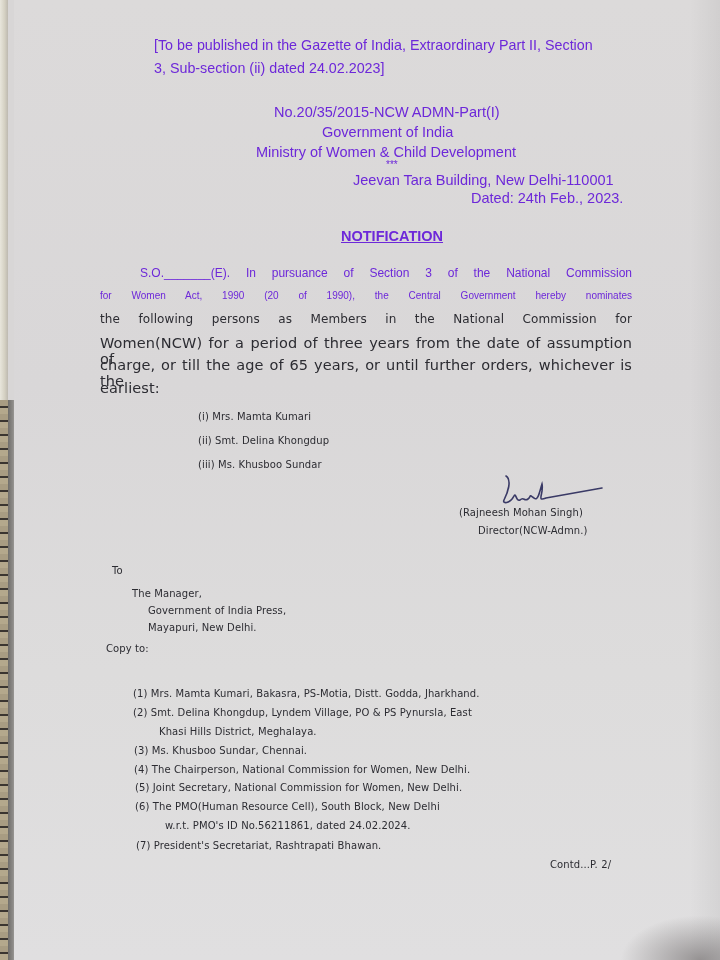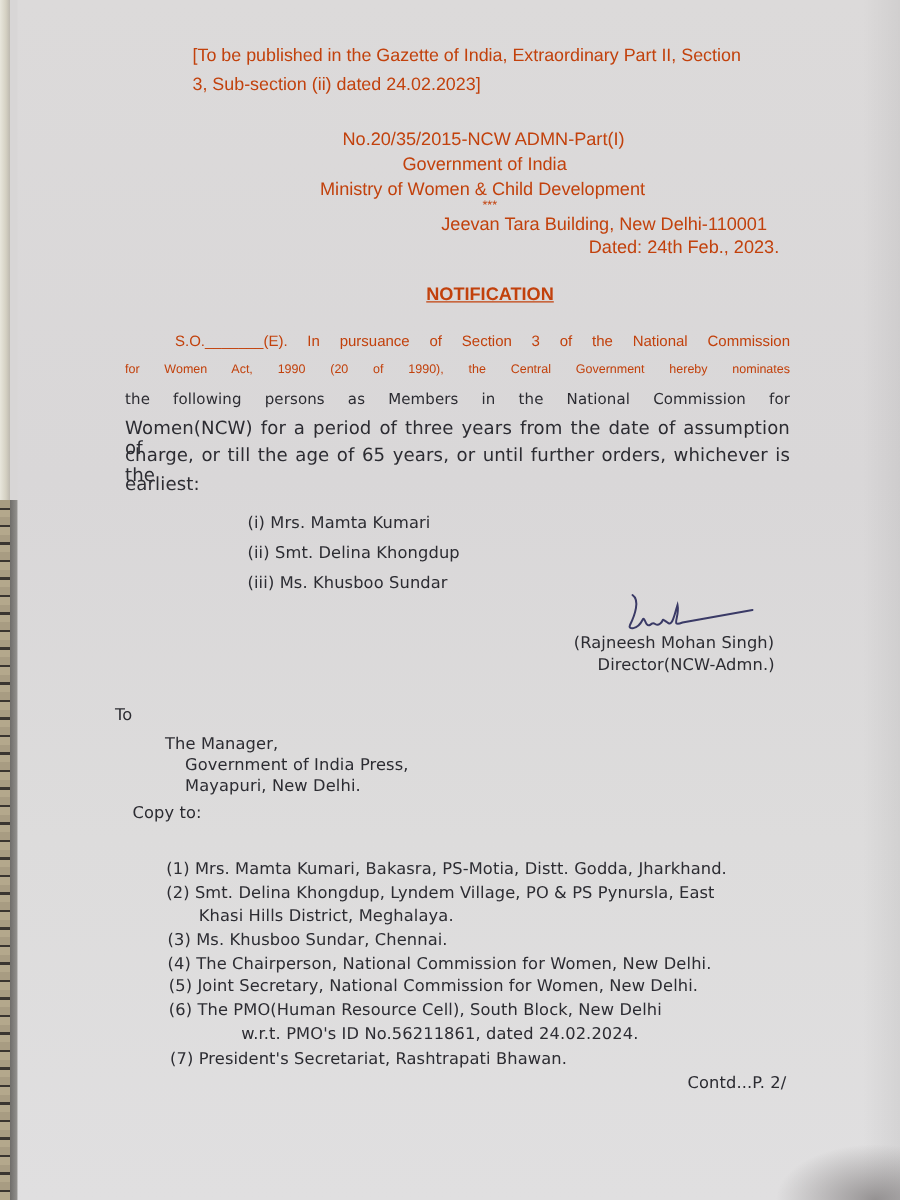--- a/index.html
+++ b/index.html
@@ -27,22 +27,22 @@
     }
     .page-right-shade {
       position:absolute; right:0; top:0; width:30px; height:960px;
       background:linear-gradient(90deg,rgba(0,0,0,0),rgba(0,0,0,0.05));
     }
     .thumb-shadow {
       position:absolute; right:0; top:915px; width:100px; height:45px;
       background:radial-gradient(ellipse at 80% 100%, rgba(90,85,85,0.55), rgba(90,85,85,0) 70%);
     }
     .t { position:absolute; white-space:nowrap; }
-    .arial { font-family:"Liberation Sans", sans-serif; font-size:14.5px; color:#c2410c; }
-    .verd { font-family:"DejaVu Sans", sans-serif; font-size:13px; color:#2c2c32; letter-spacing:0.1px; }
+    .arial { font-family:"Liberation Sans", sans-serif; font-size:14.5px; color:#6d28d9; }
+    .verd { font-family:"DejaVu Sans", sans-serif; font-size:10px; color:#2c2c32; letter-spacing:0.1px; }
     .just { white-space:normal; text-align:justify; text-align-last:justify; }
     .bold-u { font-weight:bold; text-decoration:underline; }
     .sig {
       position:absolute; left:498px; top:472px; width:110px; height:36px;
     }
   </style>
 </head>
 <body>
 
 <div class="edge"></div>
@@ -77,29 +77,29 @@
 <div class="t verd" style="left:198px; top:435px;">(ii) Smt. Delina Khongdup</div>
 <div class="t verd" style="left:198px; top:459px;">(iii) Ms. Khusboo Sundar</div>
 
 <svg class="sig" viewBox="0 0 110 36">
   <path d="M8 4 C 14 8, 10 20, 6 28 C 4 32, 12 32, 16 24 C 18 20, 18 30, 22 28 C 26 24, 26 30, 30 27 C 34 24, 30 22, 36 26 C 40 30, 42 18, 44 12 C 46 22, 38 30, 48 26 L 104 16" fill="none" stroke="#3a3a66" stroke-width="1.6" stroke-linecap="round"></path>
 </svg>
 
 <div class="t verd" style="left:459px; top:507px;">(Rajneesh Mohan Singh)</div>
 <div class="t verd" style="left:478px; top:525px;">Director(NCW-Admn.)</div>
 
-<div class="t verd" style="left:92px; top:565px;">To</div>
+<div class="t verd" style="left:112px; top:565px;">To</div>
 <div class="t verd" style="left:132px; top:588px;">The Manager,</div>
 <div class="t verd" style="left:148px; top:605px;">Government of India Press,</div>
 <div class="t verd" style="left:148px; top:622px;">Mayapuri, New Delhi.</div>
 
 <div class="t verd" style="left:106px; top:632px;margin-top:11px;">Copy to:</div>
 <div class="t verd" style="left:133px; top:688px;">(1) Mrs. Mamta Kumari, Bakasra, PS-Motia, Distt. Godda, Jharkhand.</div>
 <div class="t verd" style="left:133px; top:707px;">(2) Smt. Delina Khongdup, Lyndem Village, PO &amp; PS Pynursla, East</div>
 <div class="t verd" style="left:159px; top:726px;">Khasi Hills District, Meghalaya.</div>
 <div class="t verd" style="left:134px; top:745px;">(3) Ms. Khusboo Sundar, Chennai.</div>
 <div class="t verd" style="left:134px; top:764px;">(4) The Chairperson, National Commission for Women, New Delhi.</div>
 <div class="t verd" style="left:135px; top:782px;">(5) Joint Secretary, National Commission for Women, New Delhi.</div>
 <div class="t verd" style="left:135px; top:801px;">(6) The PMO(Human Resource Cell), South Block, New Delhi</div>
-<div class="t verd" style="left:165px; top:820px;margin-left:28px;">w.r.t. PMO's ID No.56211861, dated 24.02.2024.</div>
+<div class="t verd" style="left:165px; top:820px;">w.r.t. PMO's ID No.56211861, dated 24.02.2024.</div>
 <div class="t verd" style="left:136px; top:840px;">(7) President's Secretariat, Rashtrapati Bhawan.</div>
 
 <div class="t verd" style="left:550px; top:859px;">Contd...P. 2/</div>
 
 </body></html>

